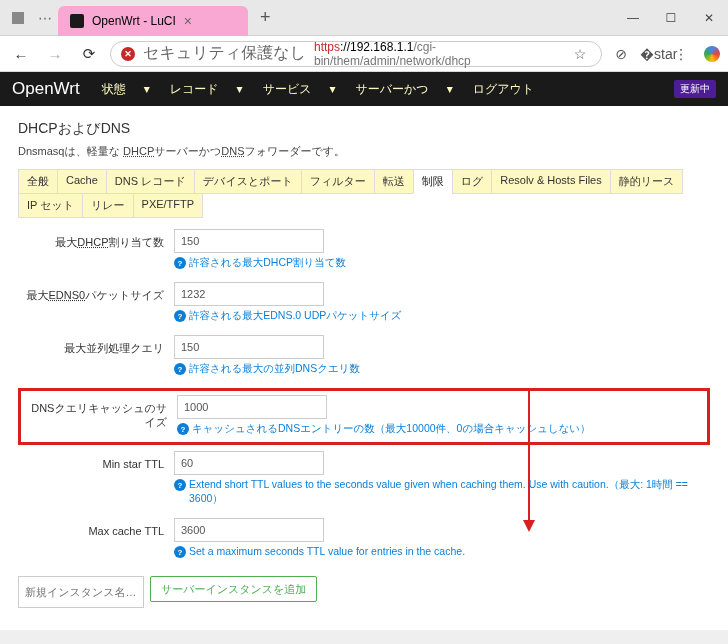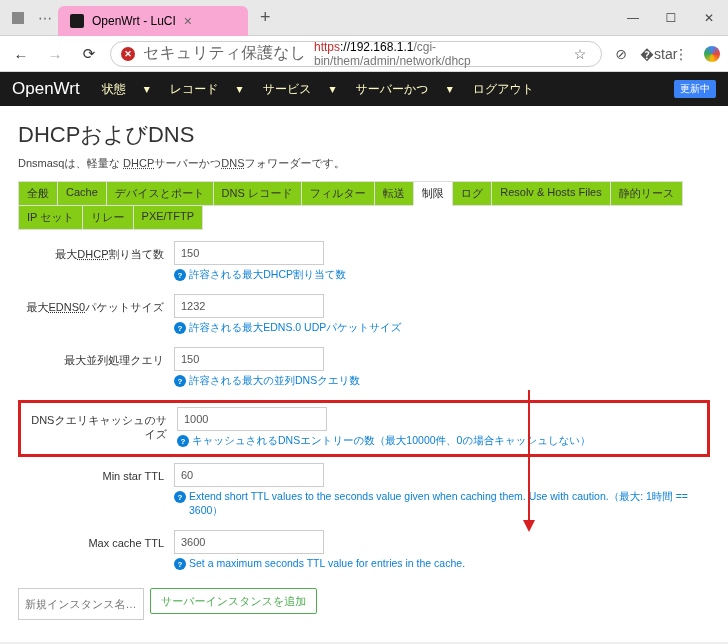--- a/index.html
+++ b/index.html
@@ -26,30 +26,30 @@
 .addr-text .proto { color: #c62828; }
 .addr-text .host { color: #000; }
 .addr-text .path { color: #777; }
 .bar-icon { color: #555; font-size: 14px; width: 22px; text-align: center; }
 .ext-icon { width: 16px; height: 16px; border-radius: 50%; background: conic-gradient(#4285f4,#ea4335,#fbbc05,#34a853,#4285f4); margin-left: 4px; }
 
 
 .owrt-header { background: #1a1a1a; color: #fff; height: 34px; display: flex; align-items: center; padding: 0 12px; gap: 4px; }
 .owrt-logo { font-size: 17px; font-weight: 500; margin-right: 10px; }
 .owrt-menu { font-size: 12px; color: #fef9c3; padding: 0 8px; display: flex; align-items: center; gap: 18px; }
-.owrt-badge { margin-left: auto; background: #3b82f6; color: #fff; font-size: 10px; padding: 2px 6px; border-radius: 2px; }
+.owrt-badge { margin-left: auto; background: #4c1d95; color: #fff; font-size: 10px; padding: 2px 6px; border-radius: 2px; }
 
 
 .content { padding: 14px 18px 8px 18px; }
-.page-title { font-size: 22px; font-weight: 500; color: #333; margin-bottom: 6px; }
+.page-title { font-size: 14px; font-weight: 500; color: #333; margin-bottom: 6px; }
 .page-desc { font-size: 11px; color: #444; margin-bottom: 10px; }
 .page-desc .u { text-decoration: underline dotted; }
 
 .tabs-row { display: flex; flex-wrap: wrap; gap: 0; border-collapse: collapse; margin-bottom: 12px; }
-.luci-tab { font-size: 11px; color: #333; padding: 4px 8px; border: 1px solid #ddd; background: #84cc16; cursor: pointer; margin: 0 -1px -1px 0; }
+.luci-tab { font-size: 11px; color: #333; padding: 4px 8px; border: 1px solid #ddd; background: #fef9c3; cursor: pointer; margin: 0 -1px -1px 0; }
 .luci-tab.active { background: #fff; border-bottom-color: #fff; font-weight: 500; color: #222; }
 
 .form-row { display: flex; align-items: flex-start; margin-bottom: 4px; padding-right: 20px; }
 .form-label { width: 156px; text-align: right; font-size: 11px; color: #333; padding: 6px 10px 0 0; line-height: 1.3; }
 .form-label .u { text-decoration: underline dotted; }
 .form-field { flex: 1; }
 .text-input { width: 150px; height: 24px; border: 1px solid #ccc; padding: 0 6px; font-size: 11px; color: #555; }
 .help-text { font-size: 10.5px; color: #0a7fd9; padding: 3px 0 8px 0; display: flex; align-items: flex-start; gap: 3px; }
 .help-icon { width: 12px; height: 12px; background: #0a7fd9; color: #fff; border-radius: 50%; display: inline-flex; align-items: center; justify-content: center; font-size: 8px; font-weight: bold; flex-shrink: 0; margin-top: 1px; }
 
@@ -130,22 +130,22 @@
 
 <div class="content">
   <h1 class="page-title">DHCPおよびDNS</h1>
   <p class="page-desc">
     <span>Dnsmasqは、軽量な </span><span class="u">DHCP</span><span>サーバーかつ</span><span class="u">DNS</span><span>フォワーダーです。</span>
   </p>
 
   <div class="tabs-row" id="tabs">
       <div class="luci-tab">全般</div>
       <div class="luci-tab">Cache</div>
+      <div class="luci-tab">DNS レコード</div>
       <div class="luci-tab">デバイスとポート</div>
-      <div class="luci-tab">DNS レコード</div>
       <div class="luci-tab">フィルター</div>
       <div class="luci-tab">転送</div>
       <div class="luci-tab active">制限</div>
       <div class="luci-tab">ログ</div>
       <div class="luci-tab">Resolv &amp; Hosts Files</div>
       <div class="luci-tab">静的リース</div>
       <div class="luci-tab">IP セット</div>
       <div class="luci-tab">リレー</div>
       <div class="luci-tab">PXE/TFTP</div>
     </div>

